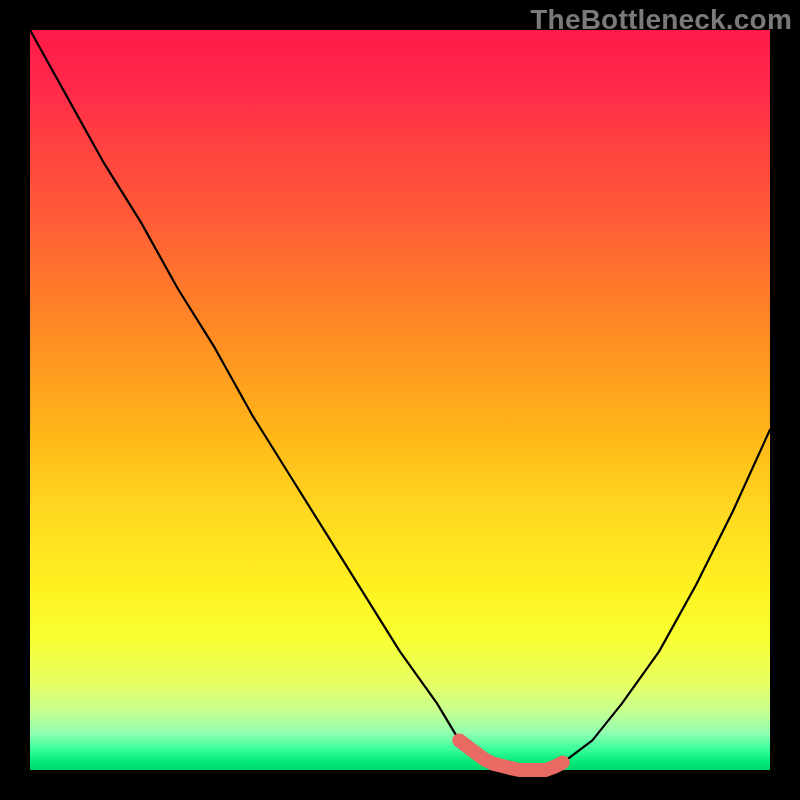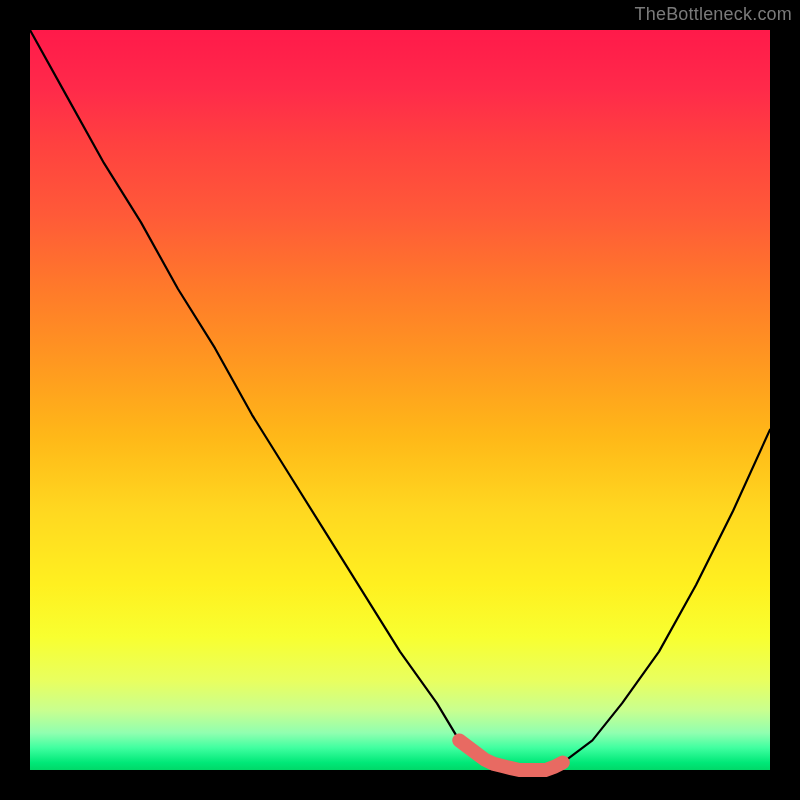--- a/index.html
+++ b/index.html
@@ -47,22 +47,22 @@
     left: 0;
     top: 0;
     width: 740px;
     height: 740px;
     overflow: visible;
   }
   .watermark {
     position: absolute;
     top: 4px;
     right: 8px;
-    font-size: 18px;
-    font-weight: 400;
+    font-size: 28px;
+    font-weight: 700;
     color: #7a7a7a;
     letter-spacing: 0.2px;
   }
   .curve {
     fill: none;
     stroke: #000;
     stroke-width: 2.2;
     stroke-linecap: round;
     stroke-linejoin: round;
   }

